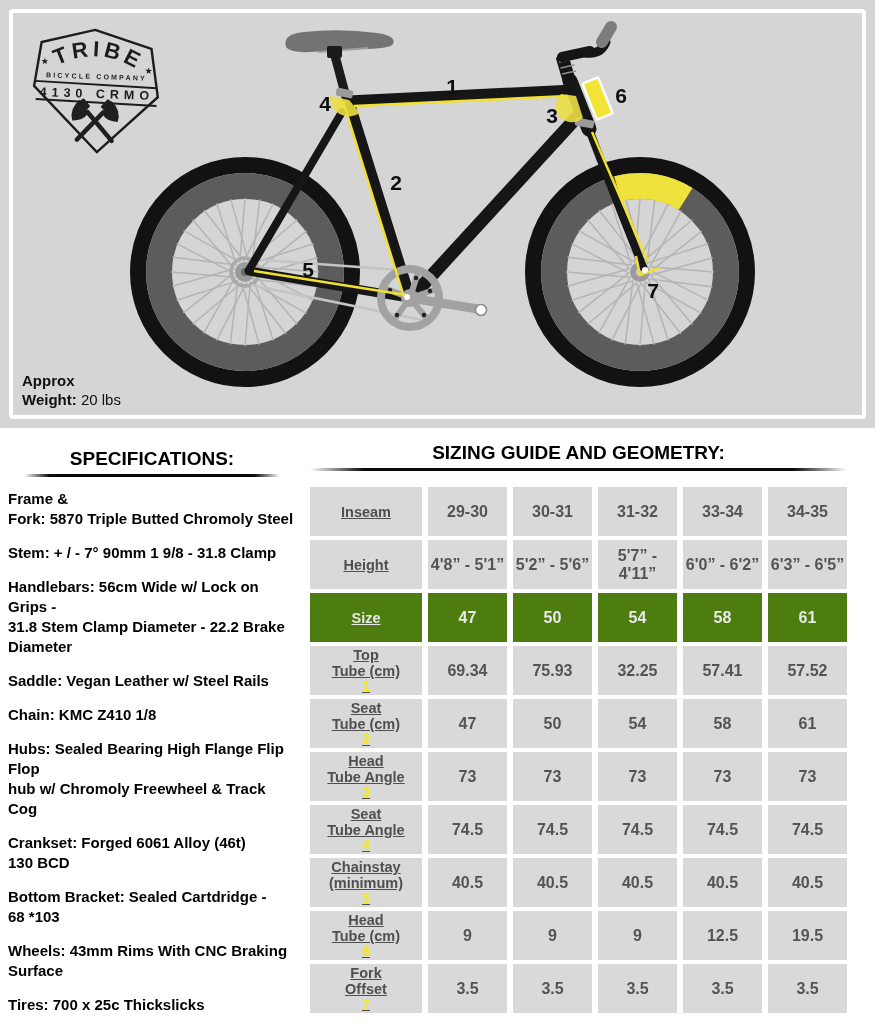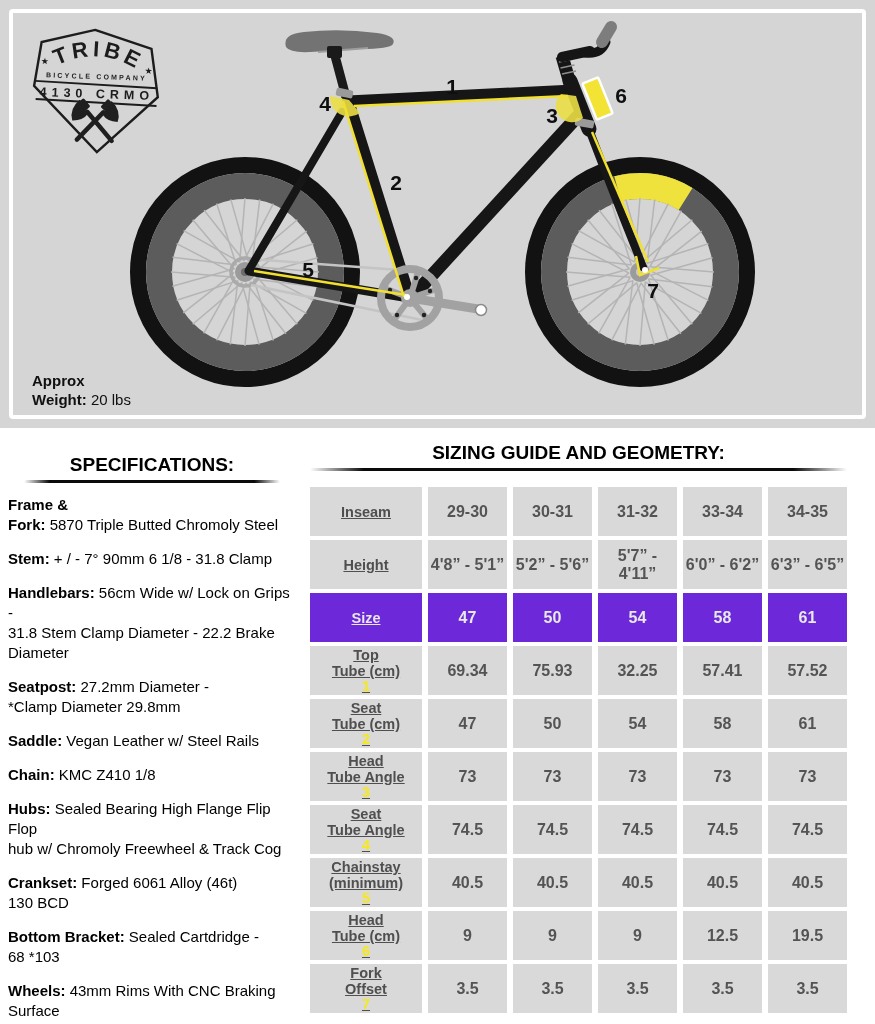--- a/index.html
+++ b/index.html
@@ -3,39 +3,39 @@
 <meta charset="utf-8">
 <style>
   html,body{margin:0;padding:0;background:#fff;}
   .page{position:relative;width:875px;height:1024px;background:#fff;overflow:hidden;
         font-family:"Liberation Sans",sans-serif;color:#000;}
   
   .hero{position:absolute;top:0;left:0;width:875px;height:428px;background:#d5d5d5;}
   .hero-frame{position:absolute;left:9px;top:9px;right:9px;bottom:9px;
               border:4px solid #ffffff;border-radius:4px;pointer-events:none;}
   .hero svg.scene{position:absolute;left:0;top:0;width:875px;height:428px;}
-  .weight{position:absolute;left:32px;top:371px;font-size:15px;line-height:19px;color:#101010;}
+  .weight{position:absolute;left:22px;top:371px;font-size:15px;line-height:19px;color:#101010;}
   .weight b{white-space:pre-line;}
   
   .cols{position:absolute;top:428px;left:0;width:875px;bottom:0;display:flex;}
-  .col-left{width:316px;box-sizing:border-box;padding:26px 8px 0 8px;}
+  .col-left{width:316px;box-sizing:border-box;padding:20px 8px 0 8px;}
   .col-right{flex:1;box-sizing:border-box;padding:14px 22px 0 0;}
   h2{margin:0;font-size:19px;line-height:22px;font-weight:bold;text-align:center;color:#000;}
   .rule{height:3px;margin:4px 6px 12px 6px;border-radius:2px;
         background:linear-gradient(90deg,rgba(0,0,0,0),#0a0a0a 10%,#0a0a0a 90%,rgba(0,0,0,0));}
   .col-left .rule{margin:4px 16px 12px 16px;}
-  .spec{margin:0 0 14px 0;font-size:15px;line-height:20px;}
+  .spec{margin:0 0 14px 0;font-size:15px;line-height:20px;font-weight:bold;}
   .spec b,.spec .t{white-space:pre-line;}
   
   table.sizing{border-collapse:separate;border-spacing:6px 4px;table-layout:fixed;width:549px;margin-left:0;}
   table.sizing td{background:#d9d9d9;text-align:center;vertical-align:middle;
         font-weight:bold;font-size:16px;color:#545454;height:49px;padding:1px 2px;box-sizing:border-box;}
   table.sizing td.lbl{font-size:14.5px;line-height:16px;color:#4f4f4f;text-decoration:underline;}
   table.sizing td.lbl span{white-space:pre-line;}
-  table.sizing td.dark{background:#6d28d9;color:#e8e8e8;margin-left:35px;}
+  table.sizing td.dark{background:#4d7c0f;color:#e8e8e8;margin-left:35px;}
   .num{color:#f6e81a;font-size:14.5px;line-height:15px;font-weight:bold;}
 </style>
 </head>
 <body>
 
 <div class="page">
 
   <div class="hero">
     <svg class="scene" viewBox="0 0 875 428">
 
@@ -237,26 +237,24 @@
     </div>
   </div>
 
   <div class="cols">
     <div class="col-left">
       <h2>SPECIFICATIONS:</h2>
       <div class="rule"></div>
       <div id="specs-list">
           <p class="spec"><b>Frame &amp;
 Fork:</b><span class="t"> 5870 Triple Butted Chromoly Steel</span></p>
-          <p class="spec"><b>Stem:</b><span class="t"> + / - 7° 90mm 6 1/8 - 31.8 Clamp</span></p>
+          <p class="spec"><b>Stem:</b><span class="t"> + / - 7° 90mm 1 9/8 - 31.8 Clamp</span></p>
           <p class="spec"><b>Handlebars:</b><span class="t"> 56cm Wide w/ Lock on Grips -
 31.8 Stem Clamp Diameter - 22.2 Brake
 Diameter</span></p>
-          <p class="spec"><b>Seatpost:</b><span class="t"> 27.2mm Diameter -
-*Clamp Diameter 29.8mm</span></p>
           <p class="spec"><b>Saddle:</b><span class="t"> Vegan Leather w/ Steel Rails</span></p>
           <p class="spec"><b>Chain:</b><span class="t"> KMC Z410 1/8</span></p>
           <p class="spec"><b>Hubs:</b><span class="t"> Sealed Bearing High Flange Flip Flop
 hub w/ Chromoly Freewheel &amp; Track Cog</span></p>
           <p class="spec"><b>Crankset:</b><span class="t"> Forged 6061 Alloy (46t)
 130 BCD</span></p>
           <p class="spec"><b>Bottom Bracket:</b><span class="t"> Sealed Cartdridge -
 68 *103</span></p>
           <p class="spec"><b>Wheels:</b><span class="t"> 43mm Rims With CNC Braking
 Surface</span></p>

